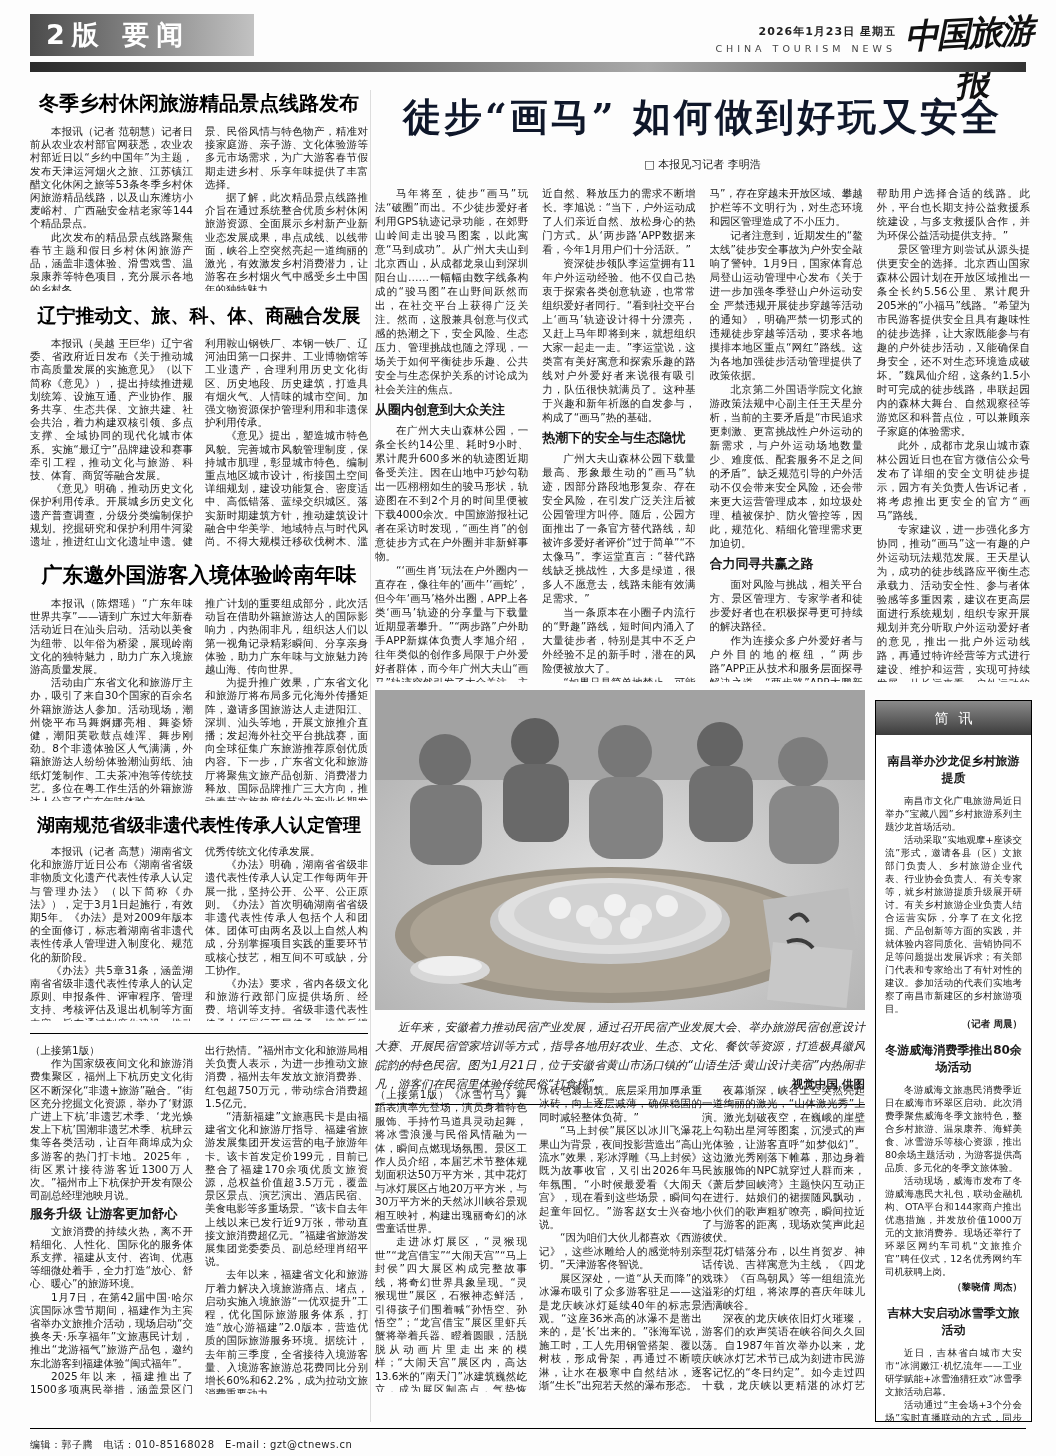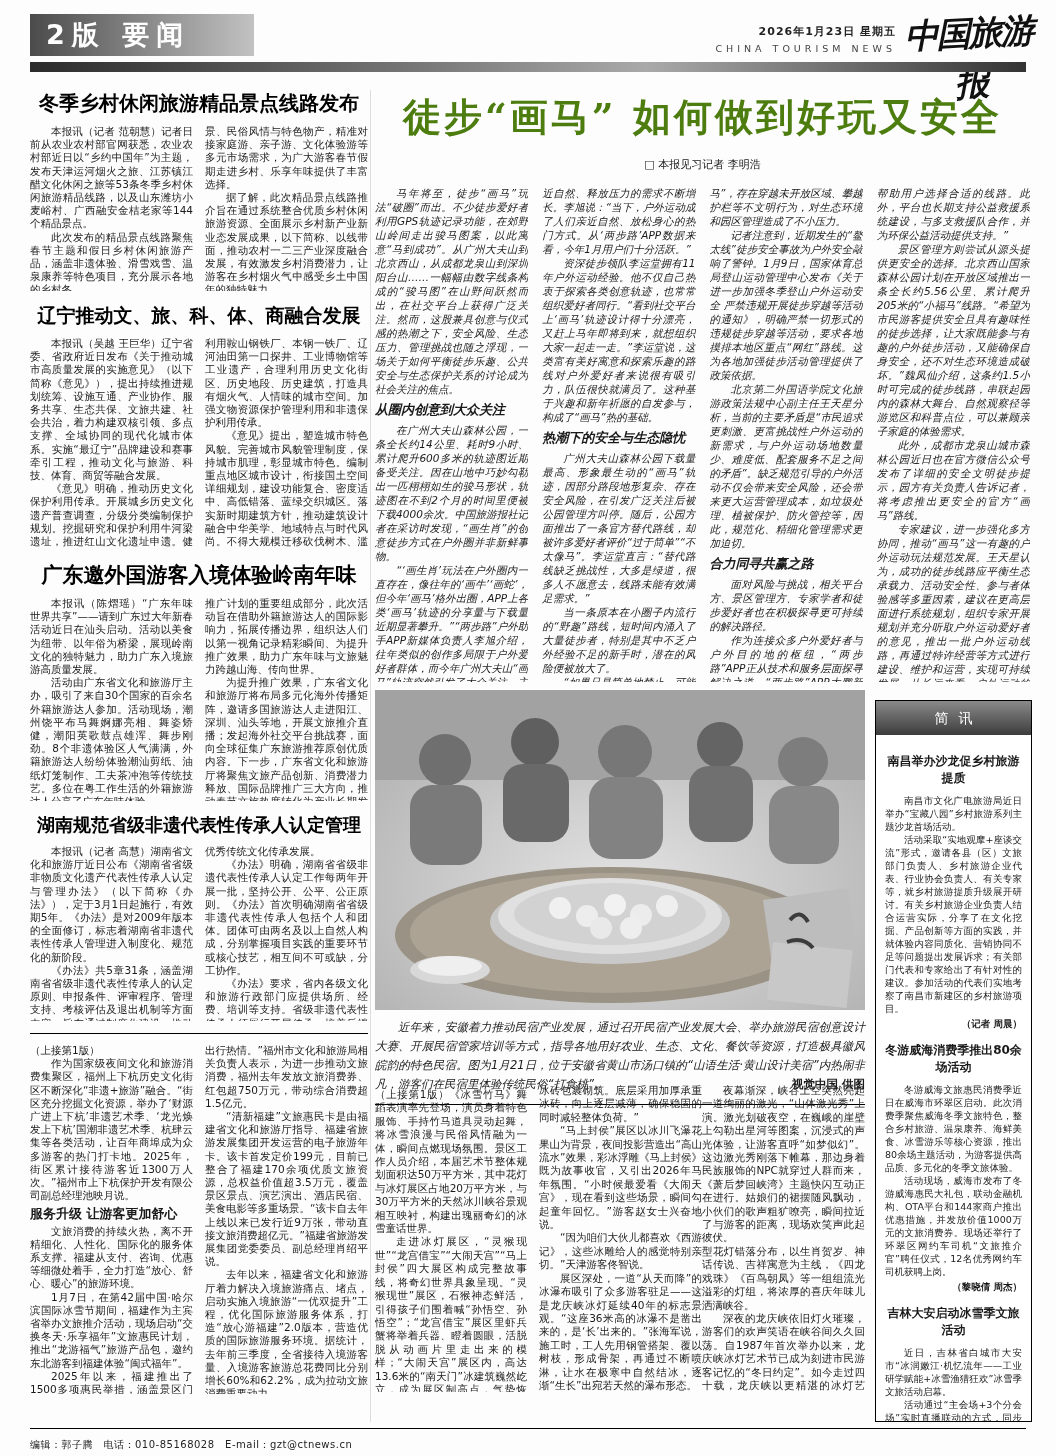--- a/index.html
+++ b/index.html
@@ -47,26 +47,26 @@
   }
   .l-body{display:flex;gap:12px;overflow:hidden;}
   .l-colm{flex:1;font-size:10.5px;line-height:13.2px;overflow:hidden;}
   .l-colm .tx.h{font-size:13px;}
   .l-rule{border-top:1.5px solid #000;margin:4px 0 10px 0;}
 
   
   .mainblock{position:absolute;left:375px;top:88px;width:655px;}
   .m-title{
     font-family:"DejaVu Serif","Liberation Serif",serif;font-weight:900;
-    font-size:38px;letter-spacing:3px;text-align:center;color:#4d7c0f;margin:4px 0 0 0;
+    font-size:38px;letter-spacing:3px;text-align:center;color:#0f172a;margin:4px 0 0 0;
     white-space:nowrap;
   }
   .m-byline{text-align:center;font-size:11px;margin-top:14px;color:#222;}
   .m-cols{display:flex;gap:14px;margin-top:14px;height:496px;overflow:hidden;}
-  .m-colm{flex:1;font-size:10.5px;line-height:14px;overflow:hidden;font-style:italic;}
+  .m-colm{flex:1;font-size:10.5px;line-height:14px;overflow:hidden;}
   .m-colm .tx.h{font-size:13px;margin:7px 0 6px 0;}
 
   
   .photo{position:absolute;left:375px;top:690px;width:490px;height:320px;background:#cfcfcf;overflow:hidden;}
   .caption{position:absolute;left:375px;top:1018px;width:490px;font-size:11.5px;line-height:19px;}
   .caption .cap-t{font-style:italic;}
   .caption .credit{float:right;font-weight:bold;font-style:normal;}
   .capline{position:absolute;left:375px;top:1104px;width:490px;border-top:1px solid #000;}
 
   
@@ -114,21 +114,21 @@
 
   <div class="l-art">
     <h2 class="l-title" style="font-size:20px">冬季乡村休闲旅游精品景点线路发布</h2>
     <div class="l-body" style="height:166px">
       <div class="l-colm">
           <p class="tx p">本报讯（记者 范朝慧）记者日前从农业农村部官网获悉，农业农村部近日以“乡约中国年”为主题，发布天津运河烟火之旅、江苏镇江醋文化休闲之旅等53条冬季乡村休闲旅游精品线路，以及山东潍坊小麦峪村、广西融安金桔老家等144个精品景点。</p>
           <p class="tx p">此次发布的精品景点线路聚焦春节主题和假日乡村休闲旅游产品，涵盖非遗体验、滑雪戏雪、温泉康养等特色项目，充分展示各地的乡村冬</p>
         </div>
       <div class="l-colm">
           <p class="tx c">景、民俗风情与特色物产，精准对接家庭游、亲子游、文化体验游等多元市场需求，为广大游客春节假期走进乡村、乐享年味提供了丰富选择。</p>
-          <p class="tx p">据了解，此次精品景点线路推介旨在通过系统整合优质乡村休闲旅游资源、全面展示乡村新产业新业态发展成果，以下简称、以线带面，推动农村一二三产业深度融合发展，有效激发乡村消费潜力，让游客在乡村烟火气中感受乡土中国年的独特魅力。</p>
+          <p class="tx p">据了解，此次精品景点线路推介旨在通过系统整合优质乡村休闲旅游资源、全面展示乡村新产业新业态发展成果，串点成线、以线带面，峡谷上空突然亮起一道绚丽的激光，有效激发乡村消费潜力，让游客在乡村烟火气中感受乡土中国年的独特魅力。</p>
         </div>
     </div>
   </div>
 
   <div class="l-art">
     <h2 class="l-title" style="font-size:19px">辽宁推动文、旅、科、体、商融合发展</h2>
     <div class="l-body" style="height:212px">
       <div class="l-colm">
           <p class="tx p">本报讯（吴越 王巨华）辽宁省委、省政府近日发布《关于推动城市高质量发展的实施意见》（以下简称《意见》），提出持续推进规划统筹、设施互通、产业协作、服务共享、生态共保、文旅共建、社会共治，着力构建双核引领、多点支撑、全域协同的现代化城市体系。实施“最辽宁”品牌建设和赛事牵引工程，推动文化与旅游、科技、体育、商贸等融合发展。</p>
           <p class="tx p">《意见》明确，推动历史文化保护利用传承。开展城乡历史文化遗产普查调查，分级分类编制保护规划。挖掘研究和保护利用牛河梁遗址，推进红山文化遗址申遗。健全红色资源保护管理利用机制。支持大连、朝阳等市申报国家历史文化名城，活化</p>
@@ -141,21 +141,21 @@
   </div>
 
   <div class="l-art">
     <h2 class="l-title" style="font-size:21px">广东邀外国游客入境体验岭南年味</h2>
     <div class="l-body" style="height:204px">
       <div class="l-colm">
           <p class="tx p">本报讯（陈熠瑶）“广东年味 世界共享”——请到广东过大年新春活动近日在汕头启动。活动以美食为纽带、以年俗为桥梁，展现岭南文化的独特魅力，助力广东入境旅游高质量发展。</p>
           <p class="tx p">活动由广东省文化和旅游厅主办，吸引了来自30个国家的百余名外籍旅游达人参加。活动现场，潮州饶平布马舞婀娜亮相、舞姿矫健，潮阳英歌鼓点雄浑、舞步刚劲。8个非遗体验区人气满满，外籍旅游达人纷纷体验潮汕剪纸、油纸灯笼制作、工夫茶冲泡等传统技艺。多位在粤工作生活的外籍旅游达人分享了广东年味体验。</p>
         </div>
       <div class="l-colm">
-          <p class="tx c">推广计划的重要组成部分，此次活动旨在借助外籍旅游达人的国际影响力，拓展传播边界，组织达人们以第一视角记录精彩瞬间、为提升推广效果，助力广东年味与文旅魅力跨越山海、传向世界。</p>
+          <p class="tx c">推广计划的重要组成部分，此次活动旨在借助外籍旅游达人的国际影响力，内热闹非凡，组织达人们以第一视角记录精彩瞬间、分享亲身体验，助力广东年味与文旅魅力跨越山海、传向世界。</p>
           <p class="tx p">为提升推广效果，广东省文化和旅游厅将布局多元化海外传播矩阵，邀请多国旅游达人走进阳江、深圳、汕头等地，开展文旅推介直播；发起海外社交平台挑战赛，面向全球征集广东旅游推荐原创优质内容。下一步，广东省文化和旅游厅将聚焦文旅产品创新、消费潜力释放、国际品牌推广三大方向，推动春节文旅热度转化为产业长期发展动能。</p>
         </div>
     </div>
   </div>
 
   <div class="l-art">
     <h2 class="l-title" style="font-size:18px">湖南规范省级非遗代表性传承人认定管理</h2>
     <div class="l-body" style="height:176px">
       <div class="l-colm">
           <p class="tx p">本报讯（记者 高慧）湖南省文化和旅游厅近日公布《湖南省省级非物质文化遗产代表性传承人认定与管理办法》（以下简称《办法》），定于3月1日起施行，有效期5年。《办法》是对2009年版本的全面修订，标志着湖南省非遗代表性传承人管理进入制度化、规范化的新阶段。</p>

